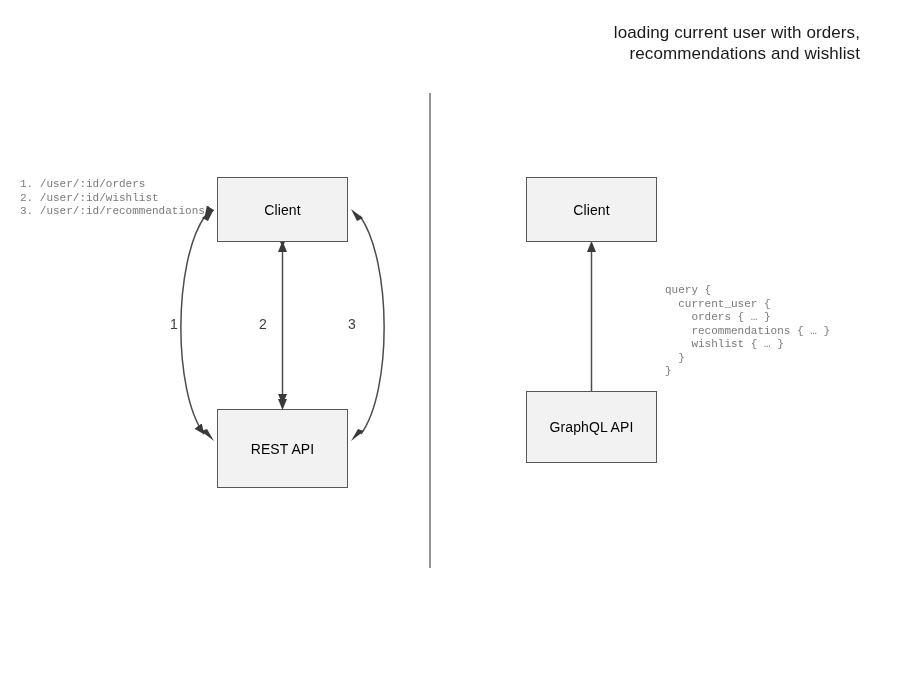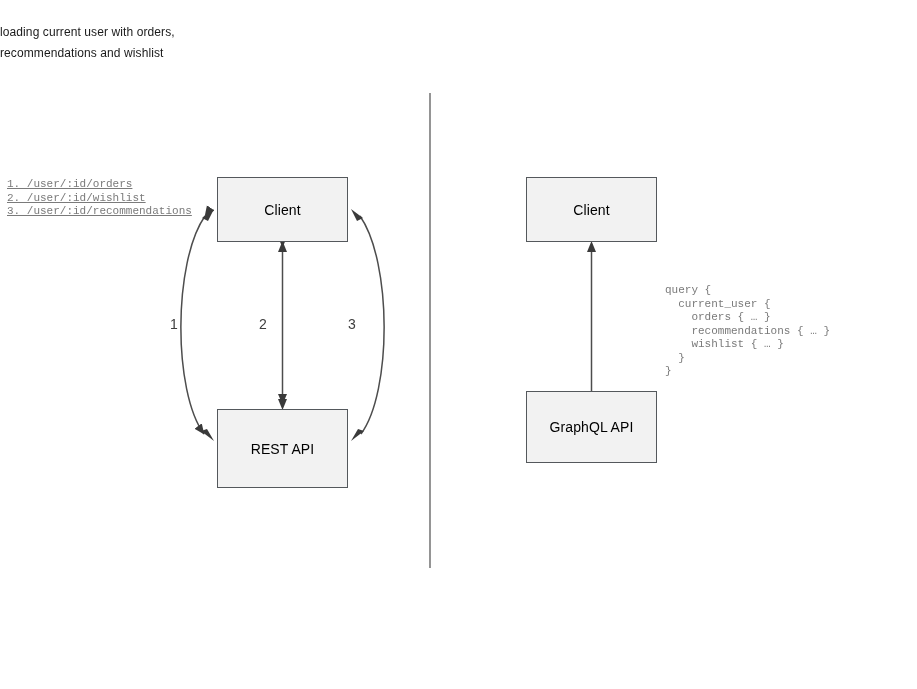--- a/index.html
+++ b/index.html
@@ -21,22 +21,22 @@
     width: 917px;
     height: 689px;
   }
   .abs { position: absolute; }
 
   
   #diagram-title {
     left: 0;
     top: 22px;
     width: 860px;
-    text-align: left;
-    font-size: 12px;
+    text-align: right;
+    font-size: 17px;
     line-height: 21px;
     color: #1a1a1a;
     letter-spacing: 0.1px;
   }
 
   
   .node-box {
     background: #f2f2f2;
     border: 1.4px solid #54585c;
     box-sizing: border-box;
@@ -66,21 +66,21 @@
   #edge-label-3 { left: 342px; top: 316px; }
 
   
   .code-block {
     font-family: "Liberation Mono", "DejaVu Sans Mono", monospace;
     font-size: 11px;
     line-height: 13.5px;
     color: #7a7a7a;
     white-space: pre;
   }
-  #rest-endpoint-list { left: 7px; top: 178px; text-decoration: underline; }
+  #rest-endpoint-list { left: 20px; top: 178px; }
   #graphql-query      { left: 665px; top: 284px; }
 
   
 </style>
 </head>
 <body>
 
 <svg id="canvas" viewBox="0 0 917 689" xmlns="http://www.w3.org/2000/svg">
   <defs>
     <marker id="arrowhead" markerWidth="8" markerHeight="8" refX="6.6" refY="3" orient="auto" markerUnits="strokeWidth">

